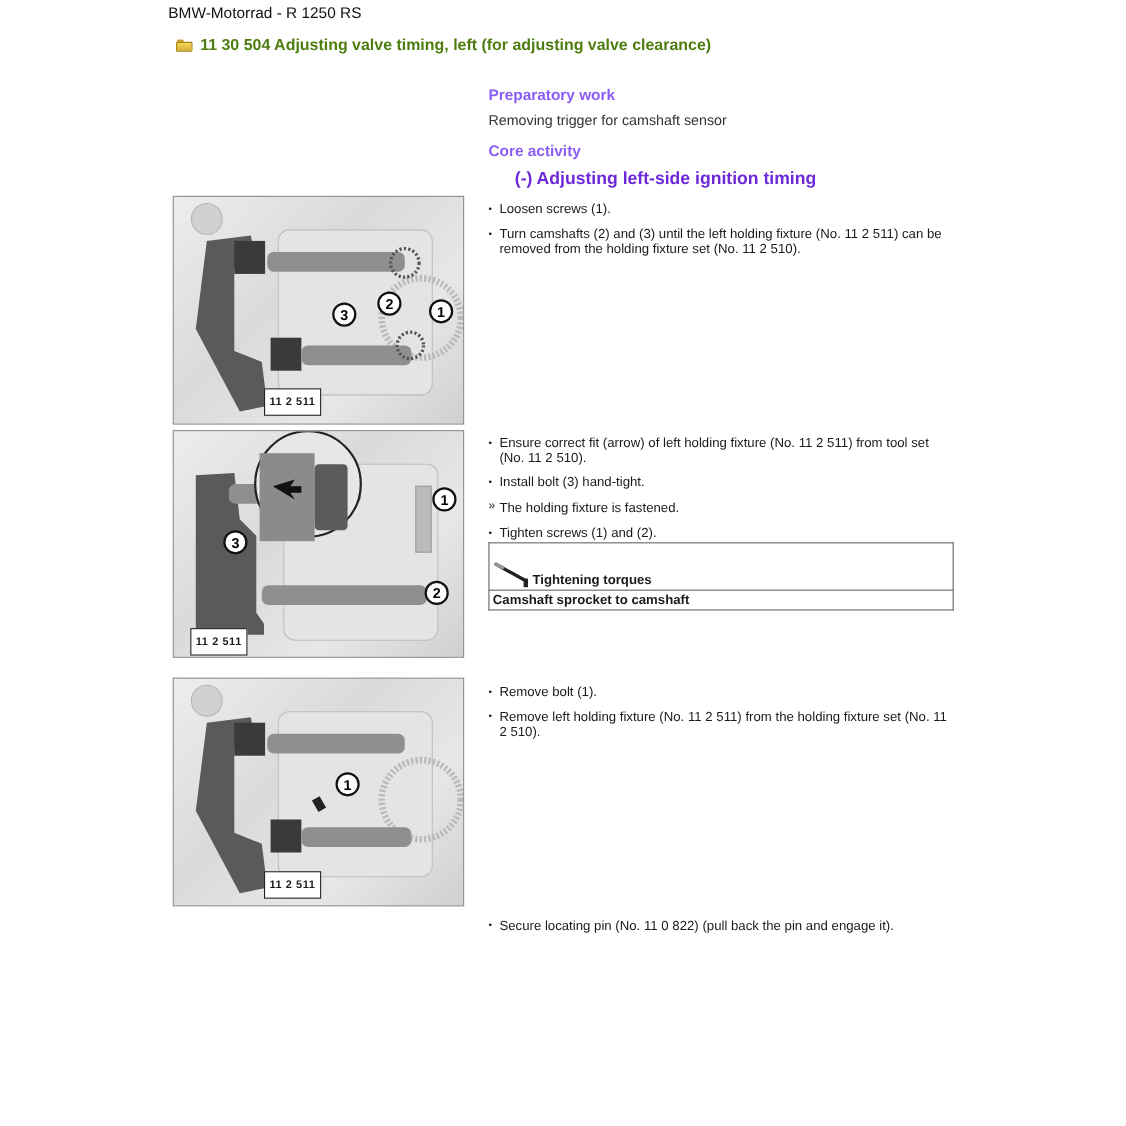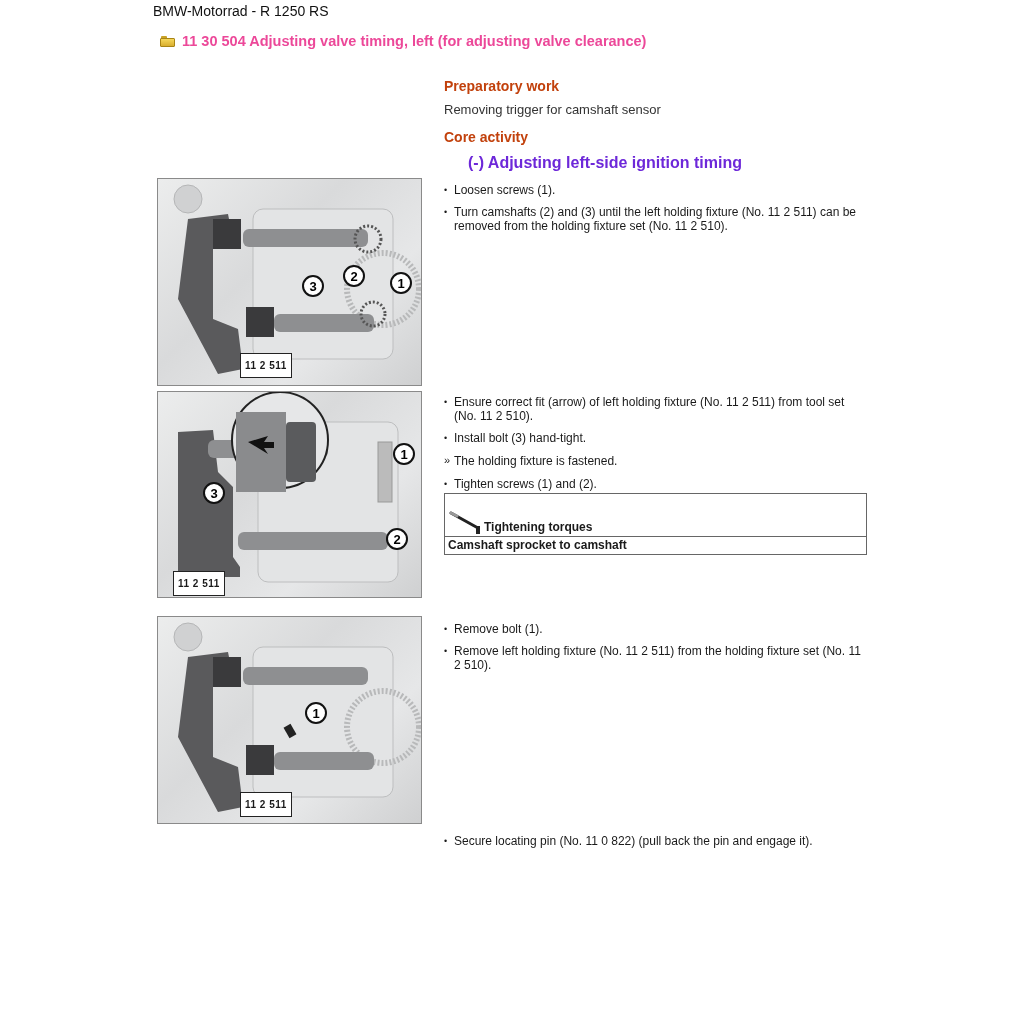--- a/index.html
+++ b/index.html
@@ -5,28 +5,28 @@
   html, body { margin: 0; padding: 0; background: #ffffff; }
   body {
     width: 1024px; height: 1024px; position: relative; overflow: hidden;
     font-family: "Liberation Sans", "DejaVu Sans", sans-serif; color: #1a1a1a;
   }
   .doc-header {
     position: absolute; left: 153px; top: 3px; font-size: 14px; color: #111;
   }
   .doc-title {
     position: absolute; left: 160px; top: 33px; font-size: 14.5px; font-weight: bold;
-    display: flex; align-items: center; gap: 6px; color: #ec4899;
+    display: flex; align-items: center; gap: 6px; color: #4d7c0f;
   }
   .folder-icon { width: 16px; height: 11px; position: relative; display: inline-block; }
   .folder-icon .tab { position: absolute; left: 1px; top: 0; width: 6px; height: 3px; background: #c9a227; border-radius: 1px 1px 0 0; }
   .folder-icon .body { position: absolute; left: 0; top: 2px; width: 15px; height: 9px; background: linear-gradient(#f5d75a, #d9ae2e); border: 1px solid #a98414; border-radius: 1px; box-sizing: border-box; }
 
   .right-col { position: absolute; left: 444px; width: 425px; font-size: 12px; }
-  .h-section { font-weight: bold; font-size: 14px; color: #c2410c; }
+  .h-section { font-weight: bold; font-size: 14px; color: #8b5cf6; }
   .p-normal { font-size: 13px; color: #333; }
   .h-sub { font-weight: bold; font-size: 16px; color: #6d28d9; margin-left: 24px; }
 
   .step { position: absolute; left: 444px; width: 425px; font-size: 12px; line-height: 14px; color: #1a1a1a; }
   .step .bullet { position: absolute; left: 0; top: 0; font-size: 9px; }
   .step .text { display: block; padding-left: 10px; }
   .result .bullet { font-size: 11px; top: -1px; }
 
   .figure {
     position: absolute; left: 157px; width: 263px; border: 1px solid #8a8a8a;

